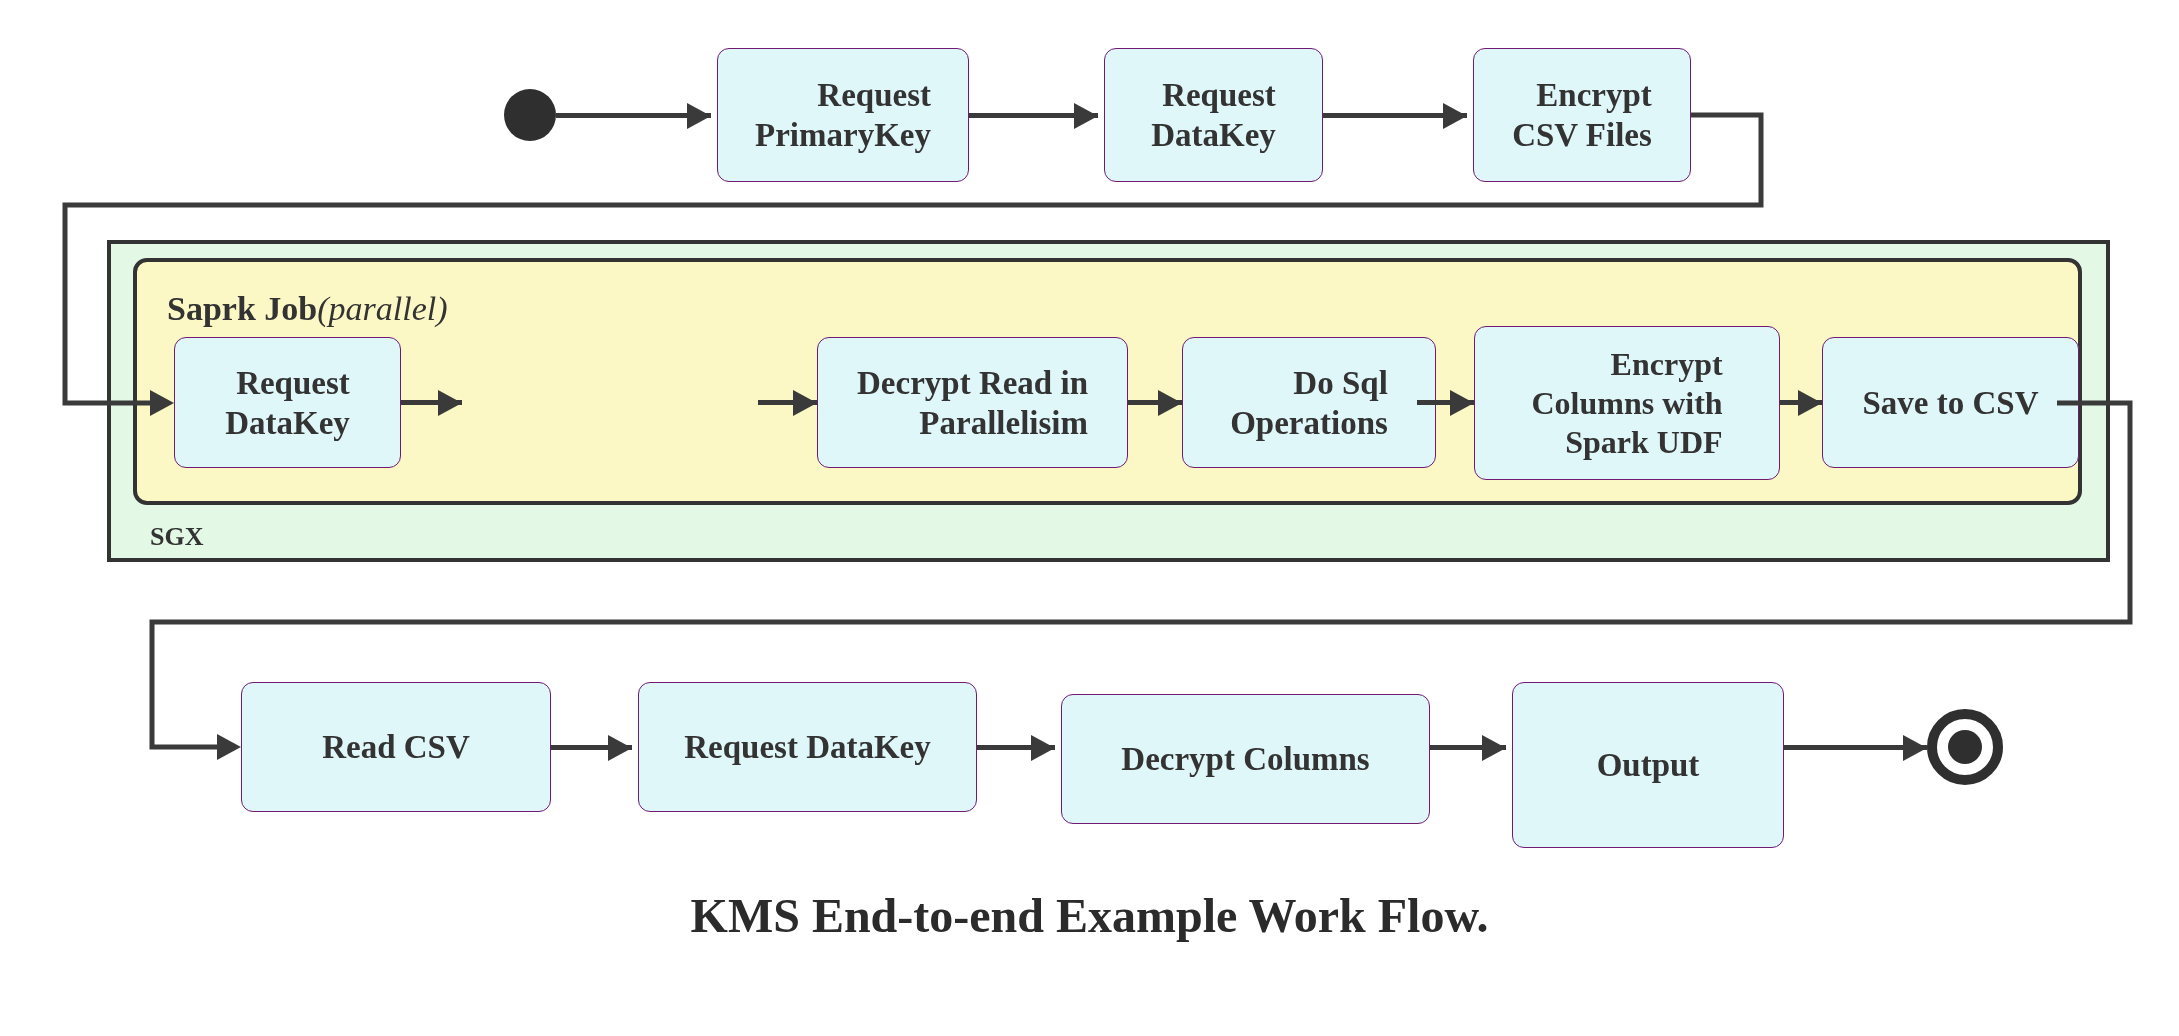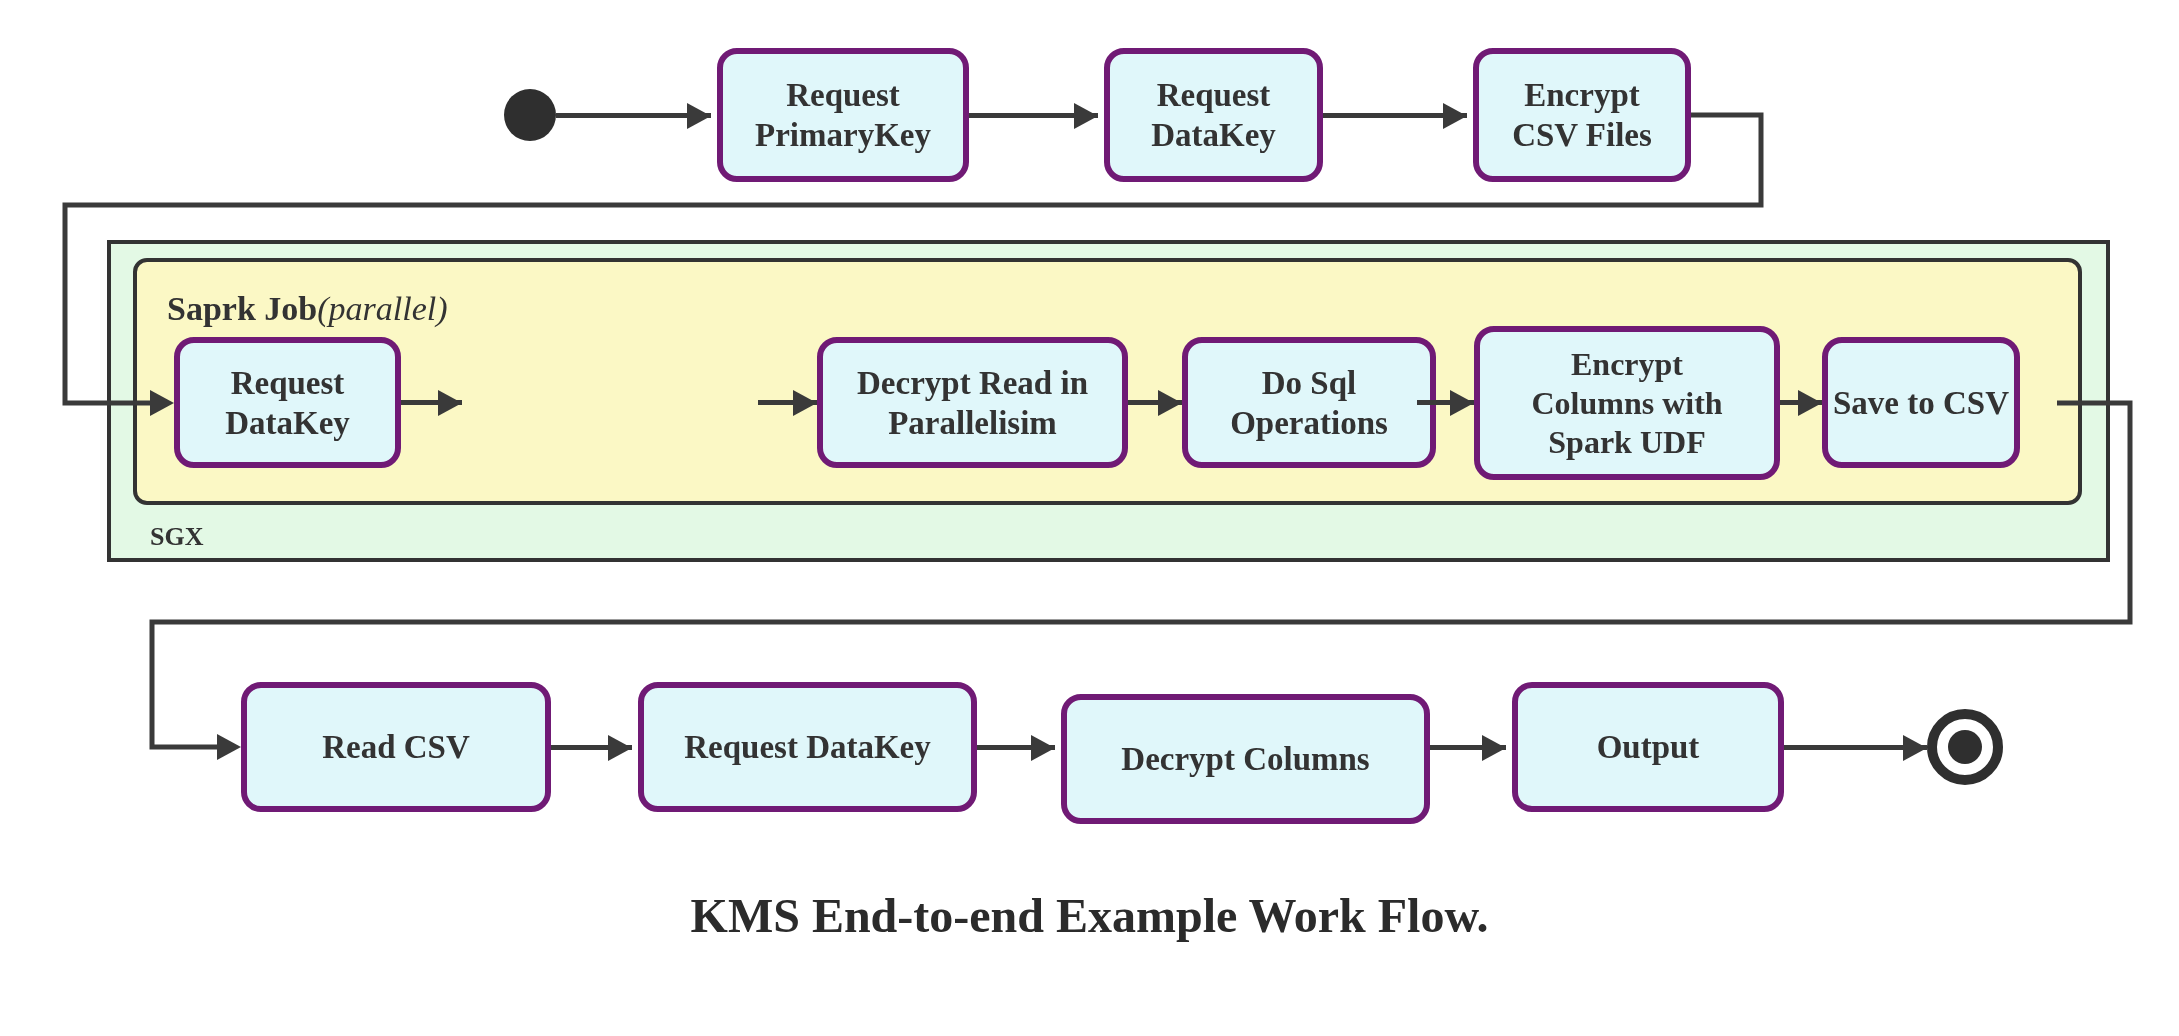--- a/index.html
+++ b/index.html
@@ -8,24 +8,24 @@
     width:2179px; height:1036px;
     background:#ffffff;
     font-family:"Liberation Serif", serif;
     overflow:hidden;
   }
   
   .node {
     position:absolute;
     box-sizing:border-box;
     background:#e0f7fa;
-    border:6px solid #701a75;
-    border-radius:20px;
+    border:1px solid #701a75;
+    border-radius:12px;
     display:flex; align-items:center; justify-content:center;
-    text-align:center;
+    text-align:right;
     font-weight:bold;
     font-size:33px;
     line-height:40px;
     color:#333333;
     white-space:pre-line;
     z-index:3;
   }
   
   .sgx {
     position:absolute;
@@ -134,32 +134,32 @@
 
   <div class="node" style="left:174px;  top:337px; width:227px; height:131px;">Request
 DataKey</div>
   <div class="node" style="left:817px;  top:337px; width:311px; height:131px;">Decrypt Read in
 Parallelisim</div>
   <div class="node" style="left:1182px; top:337px; width:254px; height:131px;">Do Sql
 Operations</div>
   <div class="node" style="left:1474px; top:326px; width:306px; height:154px; font-size:32px; line-height:39px;">Encrypt
 Columns with
 Spark UDF</div>
-  <div class="node" style="left:1822px; top:337px; width:198px; height:131px;">Save to CSV</div>
+  <div class="node" style="left:1822px; top:337px; width:257px; height:131px;">Save to CSV</div>
 
   <div class="arr" style="left:401px;  top:400px; width:61px;"></div>
   <div class="arr" style="left:758px;  top:400px; width:59px;"></div>
   <div class="arr" style="left:1128px; top:400px; width:54px;"></div>
   <div class="arr" style="left:1417px; top:400px; width:57px;"></div>
   <div class="arr" style="left:1780px; top:400px; width:42px;"></div>
 
   <div class="node" style="left:241px;  top:682px; width:310px; height:130px;">Read CSV</div>
   <div class="node" style="left:638px;  top:682px; width:339px; height:130px;">Request DataKey</div>
   <div class="node" style="left:1061px; top:682px; width:369px; height:130px;margin-top:12px;">Decrypt Columns</div>
-  <div class="node" style="left:1512px; top:682px; width:272px; height:130px;">Output</div>
+  <div class="node" style="left:1512px; top:682px; width:272px; height:166px;">Output</div>
 
   <div class="arr" style="left:551px;  top:745px; width:81px;"></div>
   <div class="arr" style="left:977px;  top:745px; width:78px;"></div>
   <div class="arr" style="left:1430px; top:745px; width:76px;"></div>
   <div class="arr" style="left:1784px; top:745px; width:143px;"></div>
 
   <div class="end-dot">
     <div class="inner"></div>
   </div>
 

